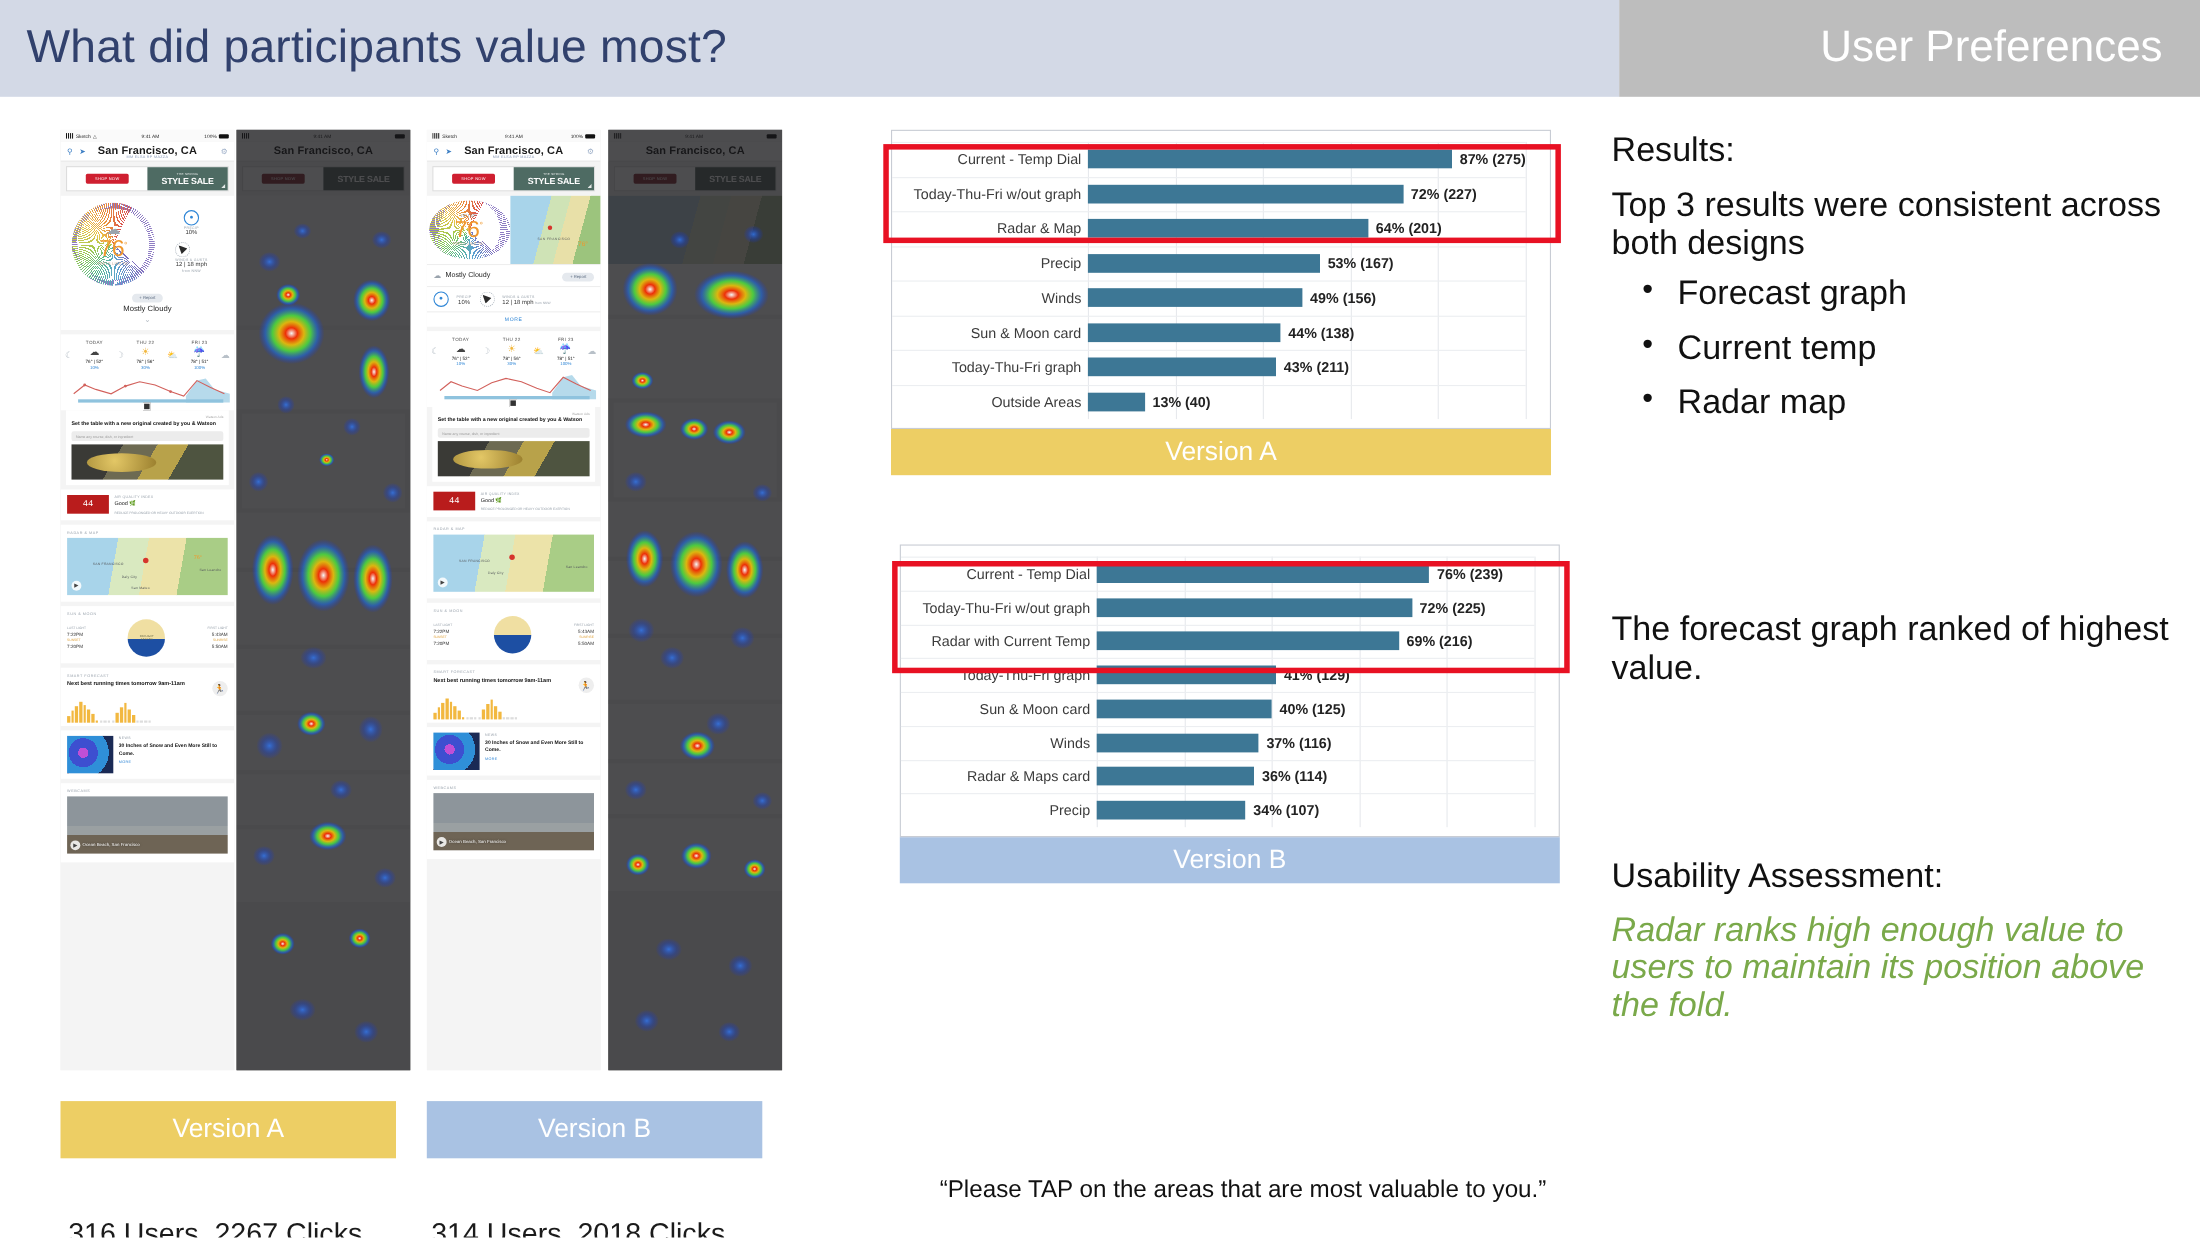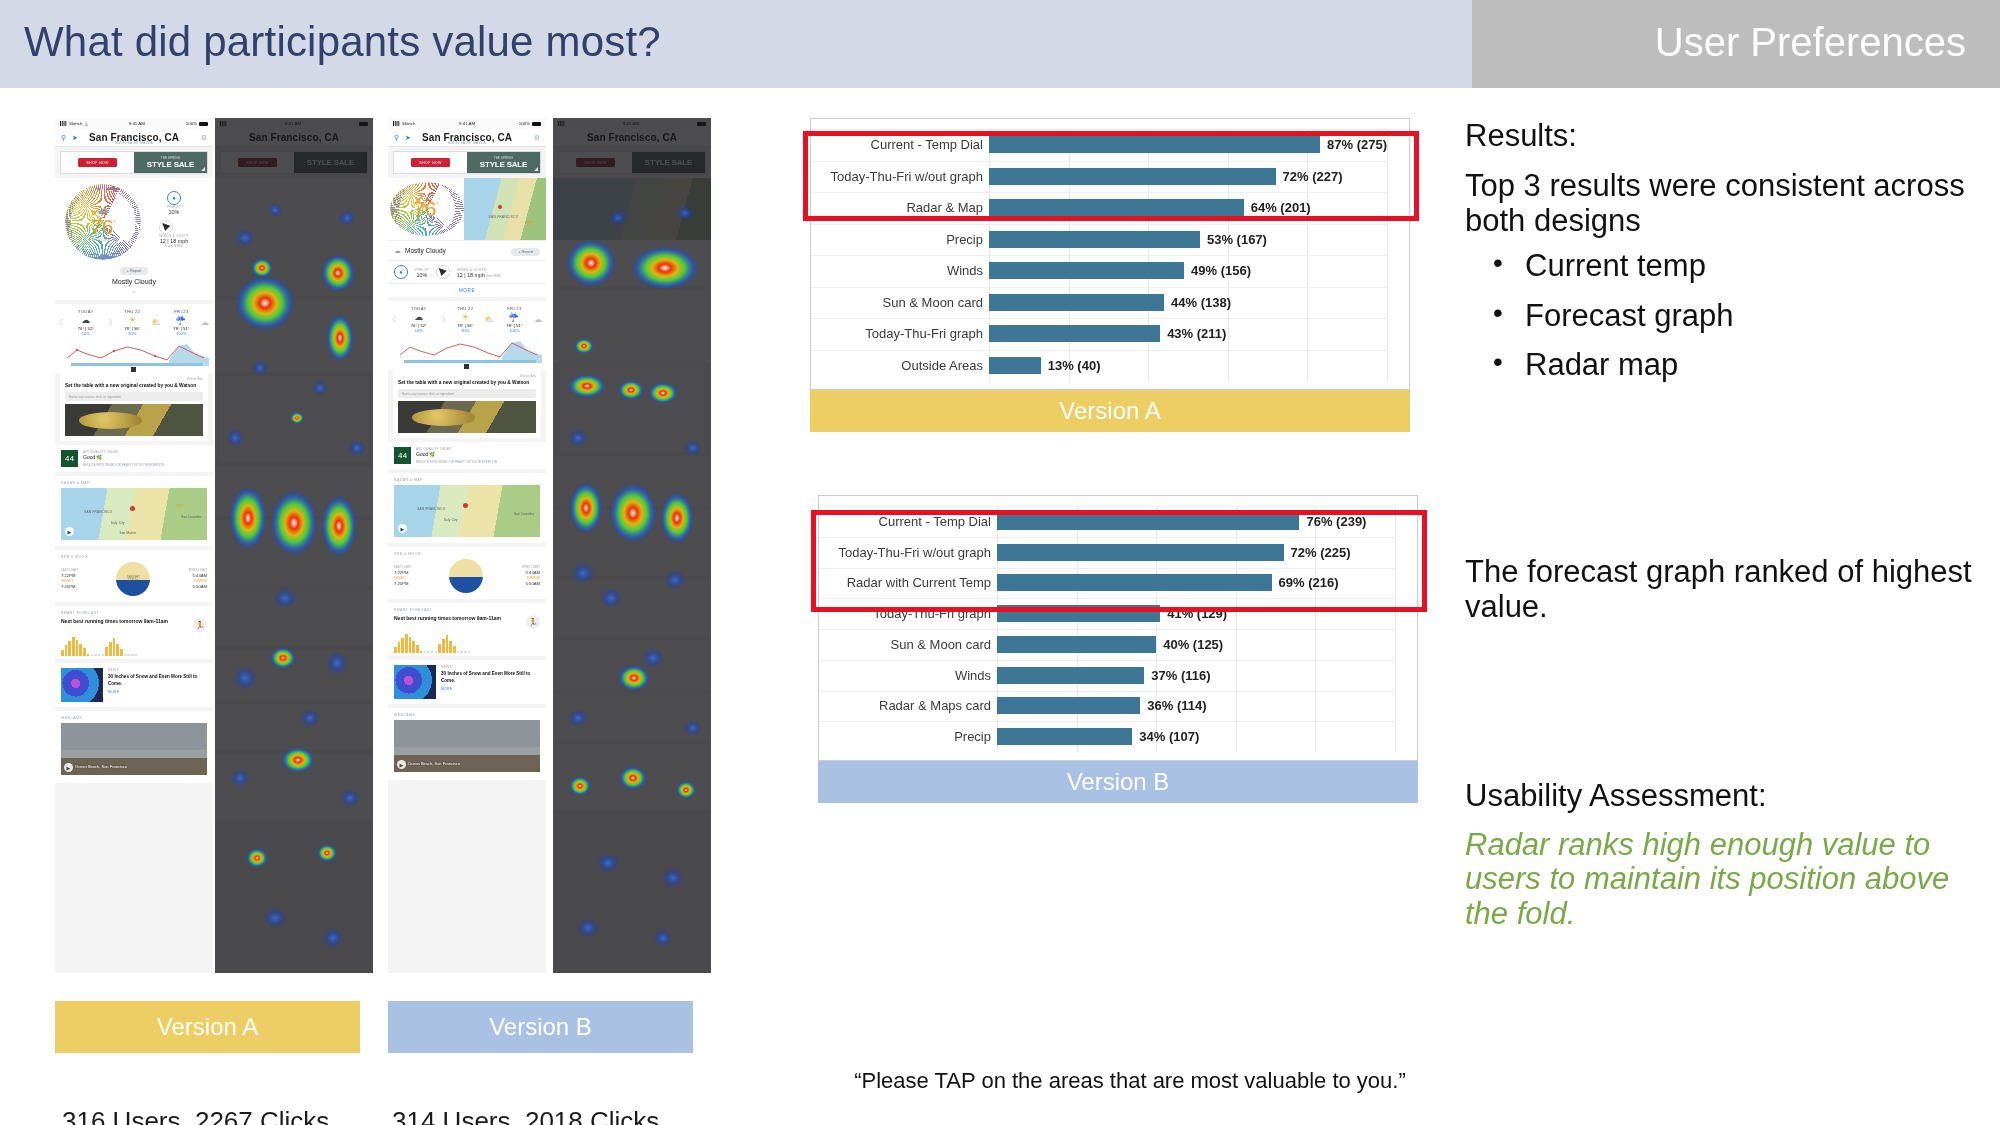--- a/index.html
+++ b/index.html
@@ -156,21 +156,21 @@
   .wtitle { font-size:4.8px; color:#111; font-weight:700; line-height:1.3; margin:2px 0 3px; }
   .winput { background:#ececec; border-radius:2px; font-size:3.2px; color:#9b9b9b;
             padding:2.5px 4px; }
   .wimg { height:32px; margin-top:3px; position:relative;
           background: linear-gradient(120deg,#3a3a36 0 30%,#6d6a52 30% 50%,#b8a24a 50% 68%,#4e5440 68% 100%); }
   .wimg:after{content:"";position:absolute;left:10%;top:25%;width:46%;height:52%;border-radius:50%;
               background:radial-gradient(circle at 40% 40%,#e3c766,#9a7f2e);}
 
   
   .aqi { background:#fff; padding:5px 6px; display:flex; gap:5px; margin-bottom:4px;}
-  .aqibox { width:17px;height:17px;background:#14532d;color:#fff;display:flex;
+  .aqibox { width:38px;height:17px;background:#b91c1c;color:#fff;display:flex;
             align-items:center;justify-content:center;font-size:8px;flex:none;font-family:Liberation Mono, monospace;}
   .aqil { font-size:3.2px;color:#9aa3ad;letter-spacing:.3px;}
   .aqiv { font-size:5px;color:#222;}
   .aqin { font-size:3px;color:#9aa3ad;line-height:1.4;margin-top:3px;}
 
   
   .radar { background:#fff; padding:5px 6px 6px; margin-bottom:4px;}
   .sechdr { font-size:3.4px;color:#9aa3ad;letter-spacing:.5px;margin-bottom:3px;}
   .radarmap { height:52px; position:relative;
     background: linear-gradient(100deg,#a8d4ea 0 30%,#d9e9c0 30% 48%,#ece3a9 48% 70%,#a9cd86 70% 100%);}
@@ -990,22 +990,22 @@
     </div>
     <div class="redbox b"></div>
   </div>
   <div class="vbanner b">Version B</div>
 </div>
 
 <div class="rcol">
   <div class="rh">Results:</div>
   <div class="rp">Top 3 results were consistent across both designs</div>
   <ul class="bullets" id="bulletList">
+      <li>Forecast graph</li>
       <li>Current temp</li>
-      <li>Forecast graph</li>
       <li>Radar map</li>
     </ul>
 </div>
 
 <div class="rcol2">
   <div class="rp">The forecast graph ranked of highest value.</div>
 </div>
 
 <div class="rcol3">
   <div class="rh">Usability Assessment:</div>

